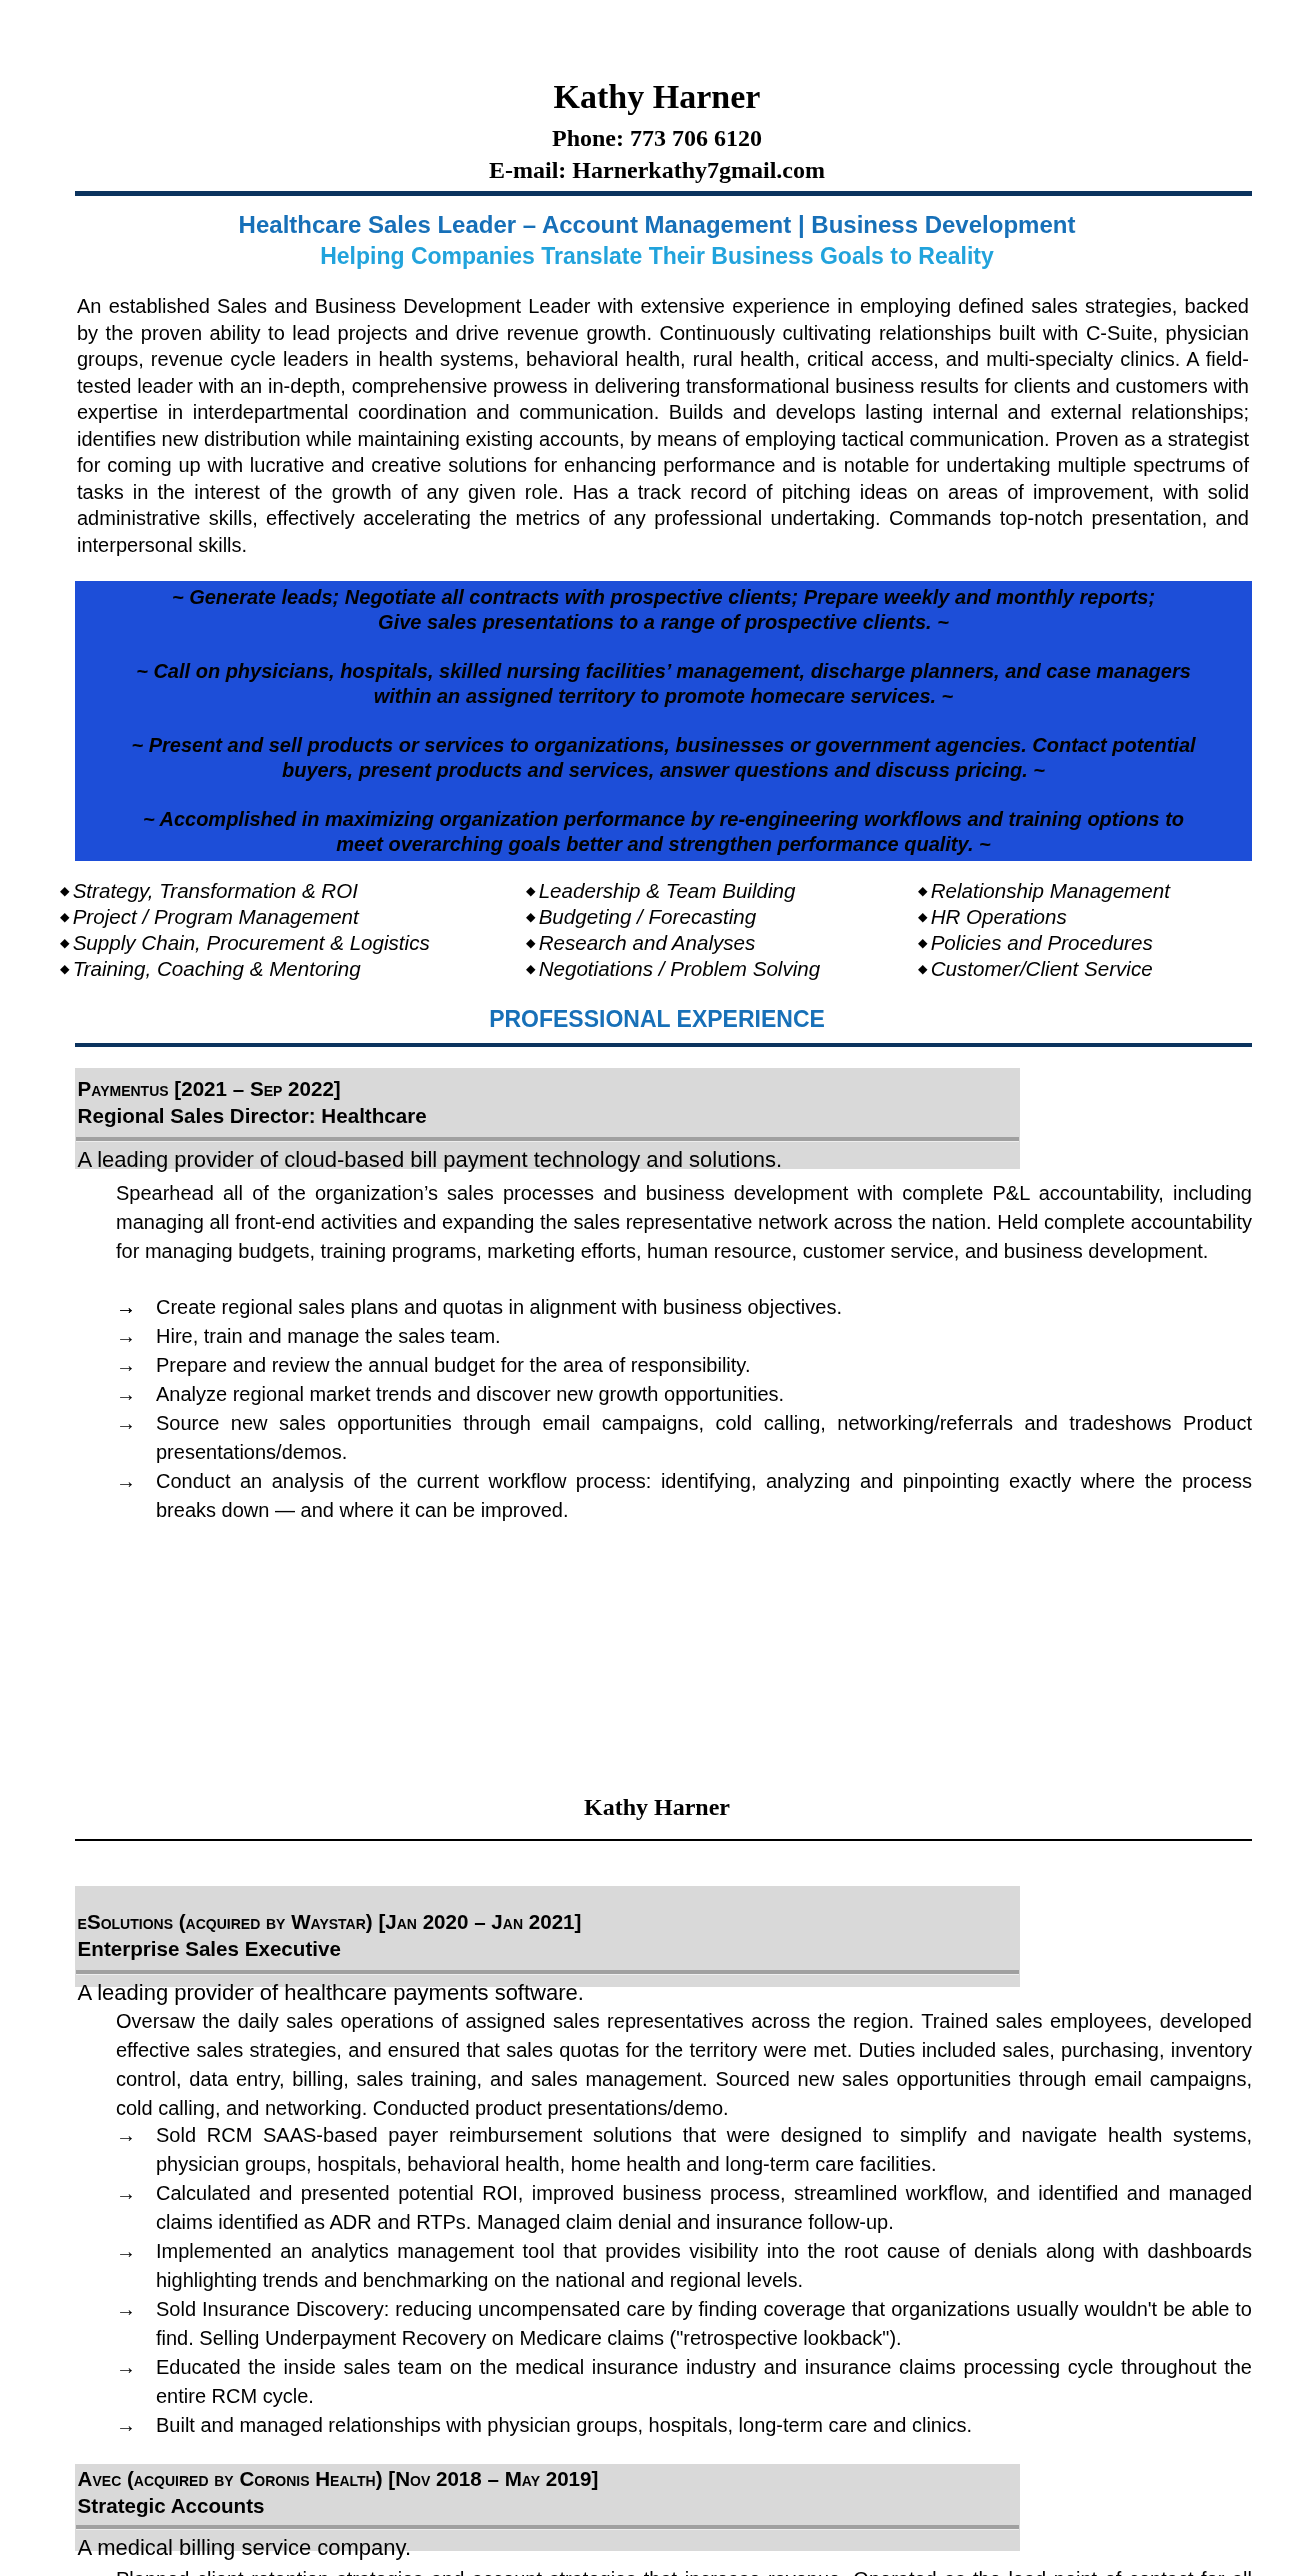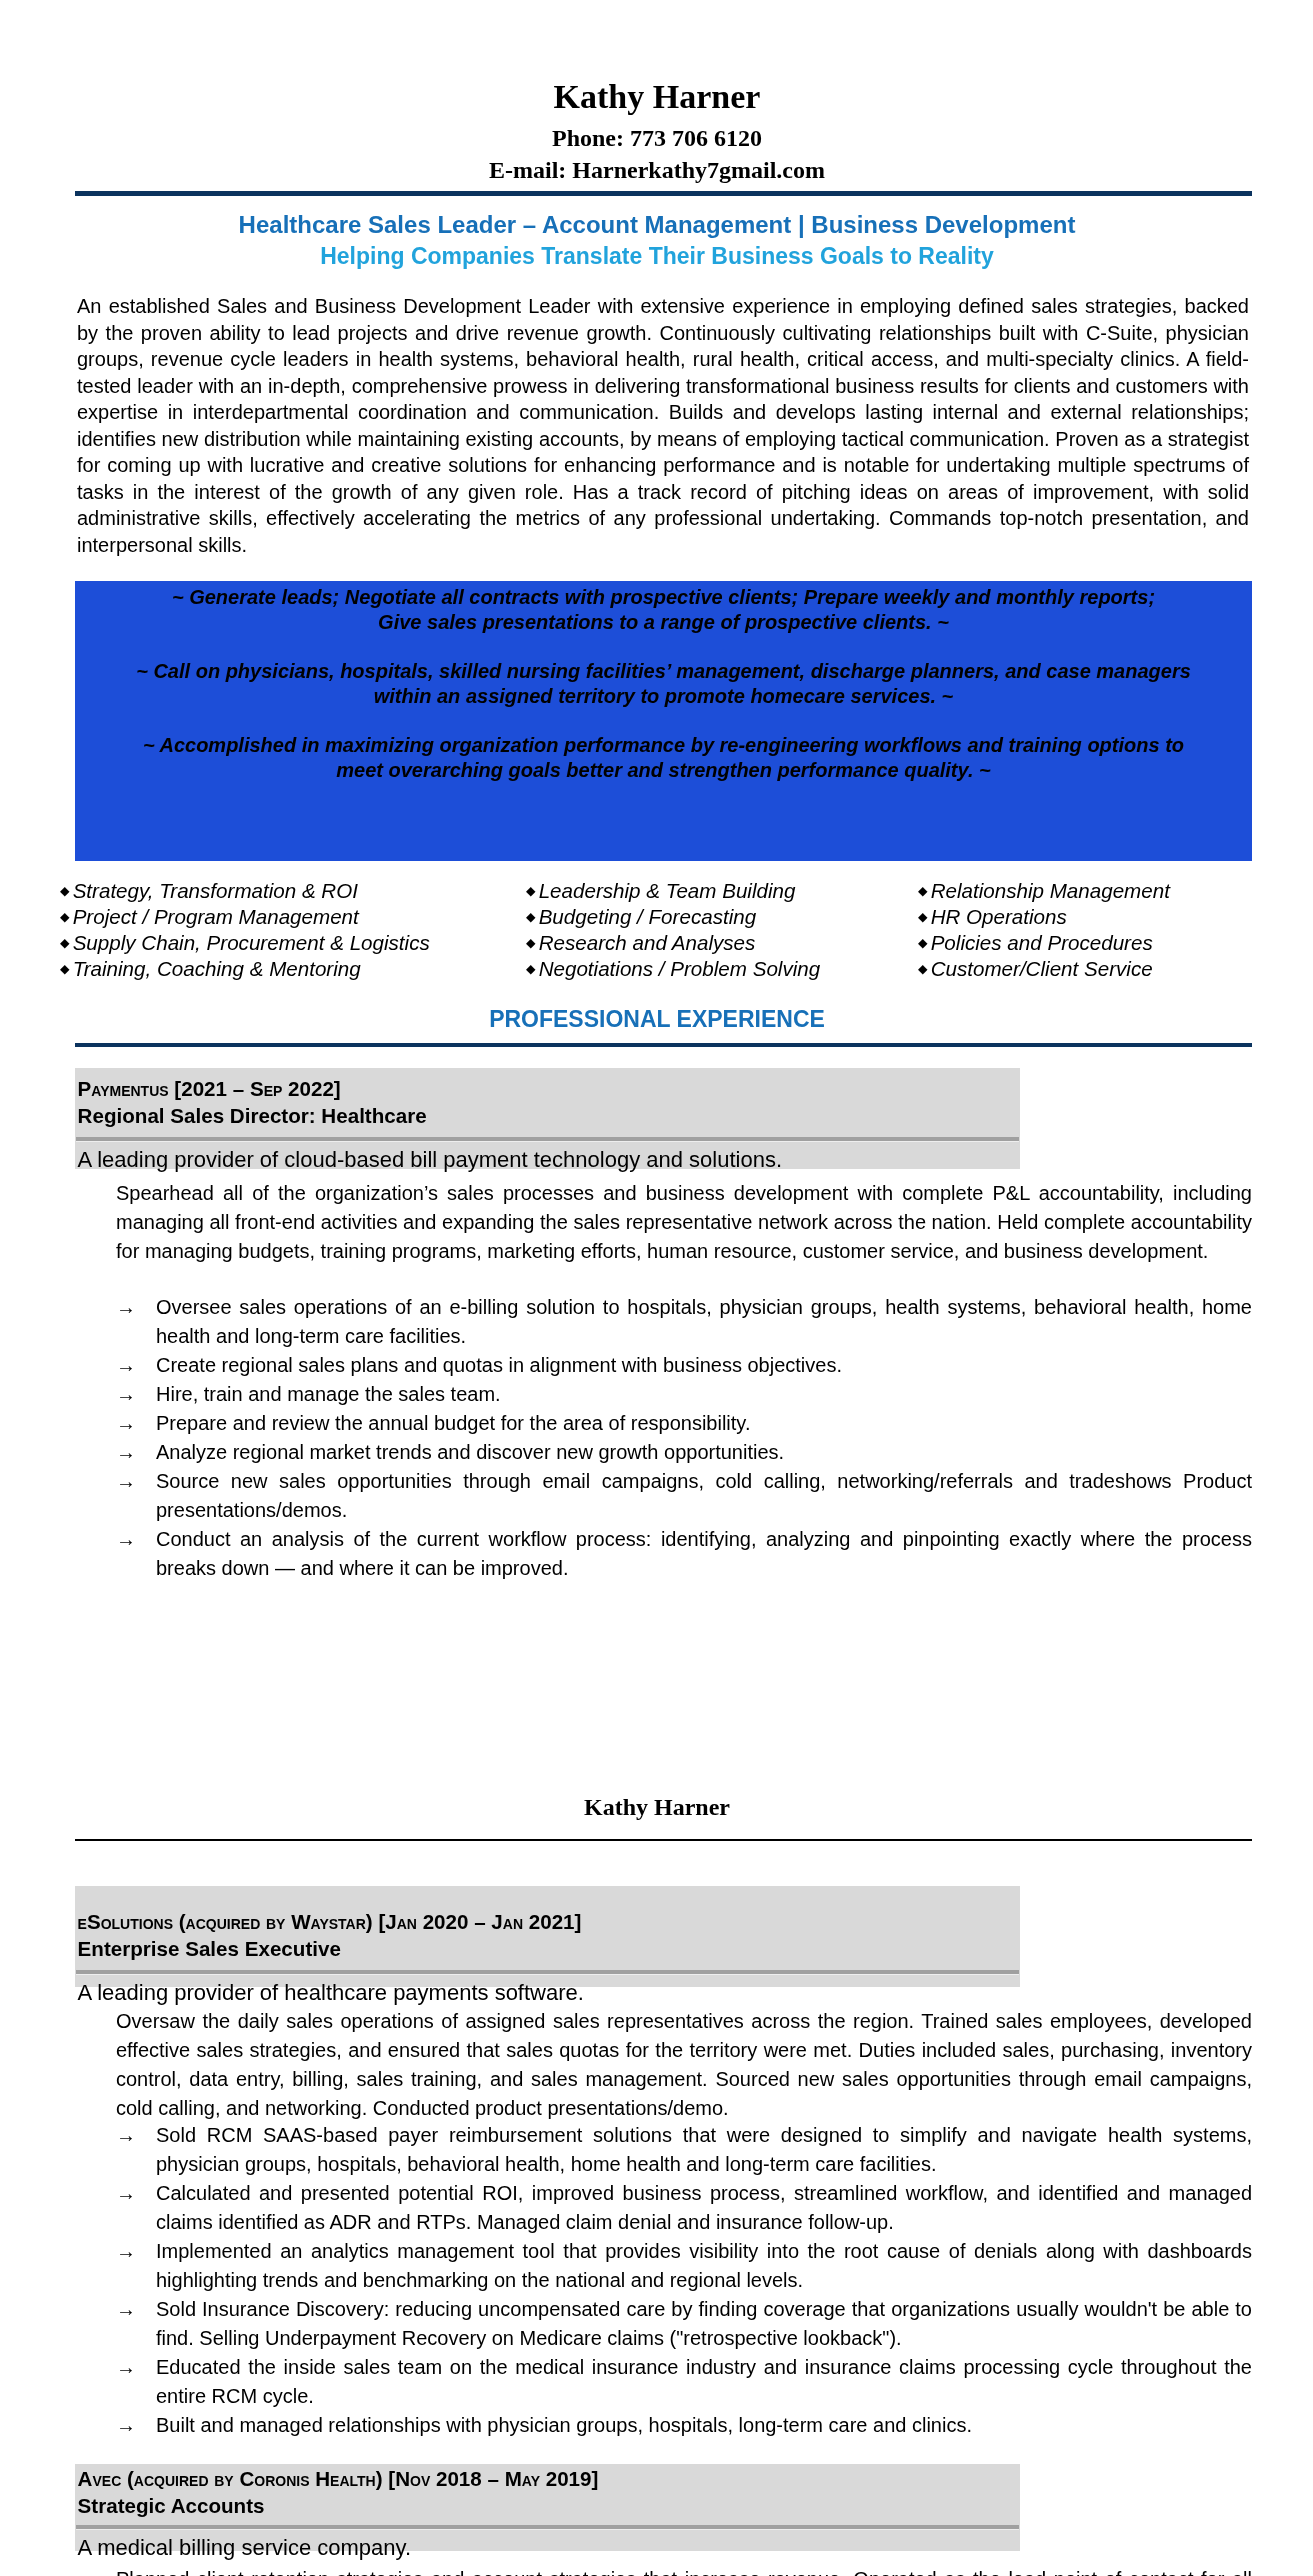--- a/index.html
+++ b/index.html
@@ -42,20 +42,21 @@
 <div class="abs navy-rule" style="top:191px;"></div>
 
 <div class="abs center headline">Healthcare Sales Leader – Account Management | Business Development</div>
 <div class="abs center tagline">Helping Companies Translate Their Business Goals to Reality</div>
 
 <div class="abs summary">An established Sales and Business Development Leader with extensive experience in employing defined sales strategies, backed by the proven ability to lead projects and drive revenue growth. Continuously cultivating relationships built with C-Suite, physician groups, revenue cycle leaders in health systems, behavioral health, rural health, critical access, and multi-specialty clinics. A field-tested leader with an in-depth, comprehensive prowess in delivering transformational business results for clients and customers with expertise in interdepartmental coordination and communication. Builds and develops lasting internal and external relationships; identifies new distribution while maintaining existing accounts, by means of employing tactical communication. Proven as a strategist for coming up with lucrative and creative solutions for enhancing performance and is notable for undertaking multiple spectrums of tasks in the interest of the growth of any given role. Has a track record of pitching ideas on areas of improvement, with solid administrative skills, effectively accelerating the metrics of any professional undertaking. Commands top-notch presentation, and interpersonal skills.</div>
 
 <div class="abs graybox core">
   <p><span>~ Generate leads; Negotiate all contracts with prospective clients; Prepare weekly and monthly reports;</span><br><span>Give sales presentations to a range of prospective clients. ~</span></p>
   <p><span>~ Call on physicians, hospitals, skilled nursing facilities’ management, discharge planners, and case managers</span><br><span>within an assigned territory to promote homecare services. ~</span></p>
+  <p><span>~ Present and sell products or services to organizations, businesses or government agencies. Contact potential</span><br><span>buyers, present products and services, answer questions and discuss pricing. ~</span></p>
   <p style="margin-bottom:0"><span>~ Accomplished in maximizing organization performance by re-engineering workflows and training options to</span><br><span>meet overarching goals better and strengthen performance quality. ~</span></p>
 </div>
 
 <div class="abs skills">
   <div><span class="diamond">◆</span><span>Strategy, Transformation &amp; ROI</span></div>
   <div><span class="diamond">◆</span><span>Leadership &amp; Team Building</span></div>
   <div><span class="diamond">◆</span><span>Relationship Management</span></div>
   <div><span class="diamond">◆</span><span>Project / Program Management</span></div>
   <div><span class="diamond">◆</span><span>Budgeting / Forecasting</span></div>
   <div><span class="diamond">◆</span><span>HR Operations</span></div>
@@ -71,21 +72,21 @@
 <div class="abs navy-rule" style="top:1043px;height:3.6px;"></div>
 
 <div class="abs job-box" style="top:1068px;height:101px;padding-top:7.2px;box-sizing:border-box;">
   <div class="job-company">Paymentus [2021 – Sep 2022]</div>
   <div class="job-title">Regional Sales Director: Healthcare</div>
   <div class="job-sep" style="margin-top:8.2px;"></div>
   <div class="job-desc">A leading provider of cloud-based bill payment technology and solutions.</div>
 </div>
 <div class="abs para" style="top:1179px;">Spearhead all of the organization’s sales processes and business development with complete P&amp;L accountability, including managing all front-end activities and expanding the sales representative network across the nation. Held complete accountability for managing budgets, training programs, marketing efforts, human resource, customer service, and business development.</div>
 <ul class="abs bullets" style="top:1293px;">
-  <li><span class="arrow">→</span><span>Oversee sales operations of an e-billing solution to hospitals, physician groups, health systems, behavioral health, home health and long-term care facilities.</span></li>
+  <li><span class="arrow">→</span></li>
   <li><span class="arrow">→</span><span>Create regional sales plans and quotas in alignment with business objectives.</span></li>
   <li><span class="arrow">→</span><span>Hire, train and manage the sales team.</span></li>
   <li><span class="arrow">→</span><span>Prepare and review the annual budget for the area of responsibility.</span></li>
   <li><span class="arrow">→</span><span>Analyze regional market trends and discover new growth opportunities.</span></li>
   <li><span class="arrow">→</span><span>Source new sales opportunities through email campaigns, cold calling, networking/referrals and tradeshows Product presentations/demos.</span></li>
   <li><span class="arrow">→</span><span>Conduct an analysis of the current workflow process: identifying, analyzing and pinpointing exactly where the process breaks down — and where it can be improved.</span></li>
 </ul>
 
 <div class="abs center serif page2-name">Kathy Harner</div>
 <div class="abs thin-rule" style="top:1839px;"></div>

